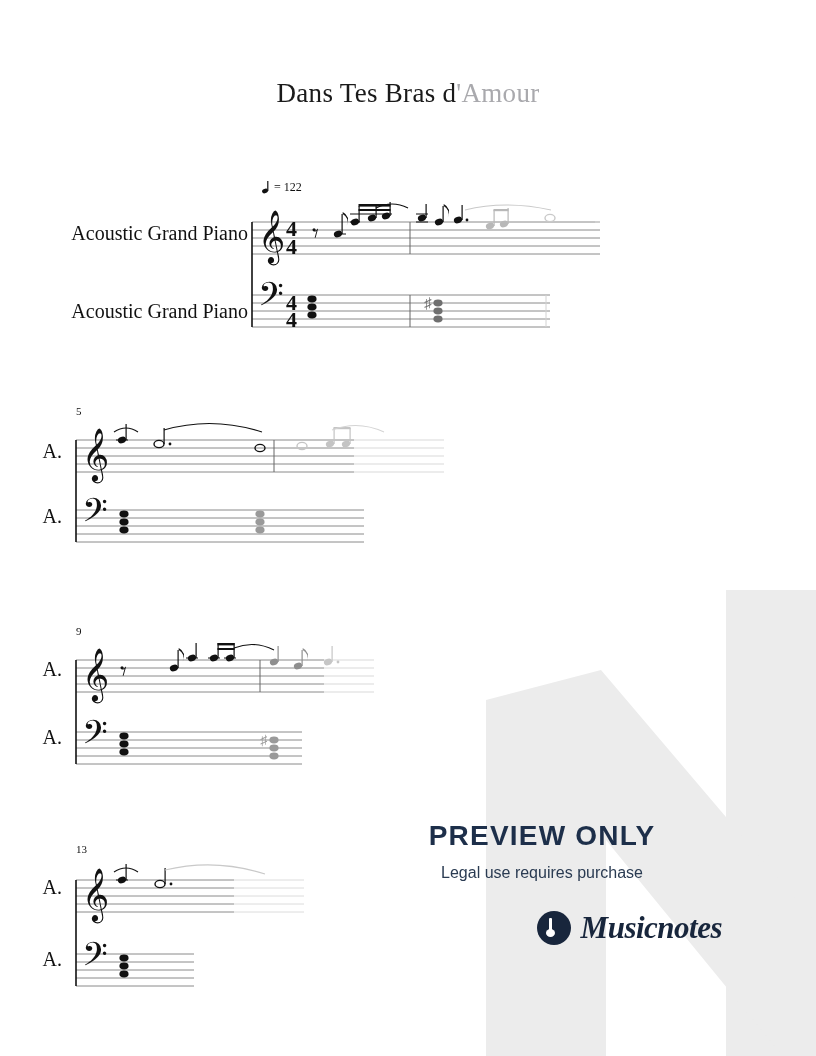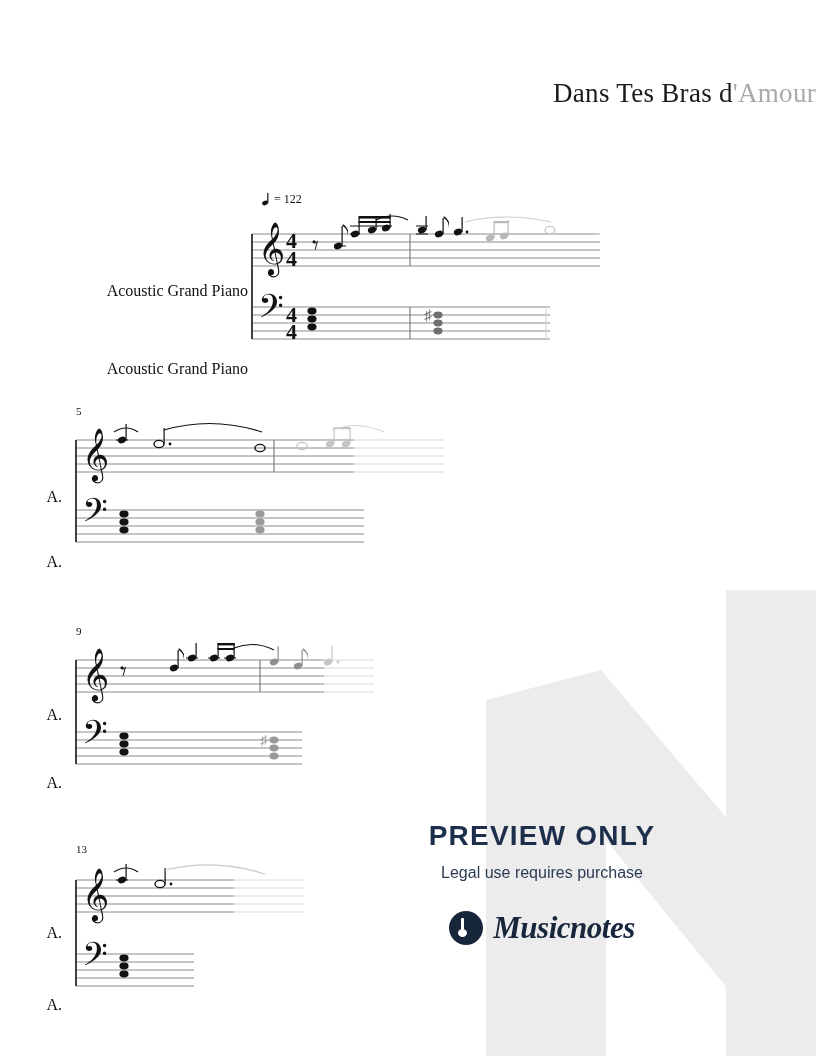--- a/index.html
+++ b/index.html
@@ -12,21 +12,21 @@
     position: relative;
     overflow: hidden;
   }
 
   
   .page-title {
     position: absolute;
     top: 78px;
     left: 0;
     width: 816px;
-    text-align: right;
+    text-align: center;
     font-family: "Liberation Serif", serif;
     font-size: 27px;
     color: #1a1a1a;
     letter-spacing: 0.3px;
   }
   .page-title .fade { color: #a9a9ad; }
 
   
   .watermark-n {
     position: absolute;
@@ -56,21 +56,21 @@
   }
   .preview-sub {
     font-family: "Liberation Sans", sans-serif;
     font-size: 16px;
     color: #2a3b52;
     margin: 0 0 28px 0;
   }
   .brand-row {
     display: flex;
     align-items: center;
-    justify-content: center;
+    justify-content: flex-end;
     gap: 10px;
   }
   .brand-mark {
     width: 34px; height: 34px;
     border-radius: 50%;
     background: #18263c;
     position: relative;
     flex: 0 0 auto;
   }
   .brand-mark::after {
@@ -96,25 +96,24 @@
     font-size: 31px;
     color: #18263c;
     letter-spacing: -0.5px;
   }
 
   
   .system { position: absolute; }
   .staff-label {
     position: absolute;
     font-family: "Liberation Serif", serif;
-    font-size: 16px;
+    font-size: 20px;
     color: #111;
     white-space: nowrap;
     text-align: right;
-    margin-top: 48px;
   }
   .measure-num {
     position: absolute;
     font-family: "Liberation Serif", serif;
     font-size: 11px;
     color: #111;
   }
   .tempo {
     position: absolute;
     font-family: "Liberation Serif", serif;
@@ -130,21 +129,21 @@
 <div class="page-title">
   <span>Dans Tes Bras d</span><span class="fade">'Amour</span>
 </div>
 
 <svg class="watermark-n" viewBox="0 0 430 470" aria-hidden="true">
   <path d="M300 0 L430 0 L430 470 L300 470 Z" fill="#ececec"></path>
   <path d="M60 110 L60 470 L180 470 L180 250 L360 470 L430 470 L430 380 L175 80 Z" fill="#ececec"></path>
   <circle cx="215" cy="235" r="0" fill="none"></circle>
 </svg>
 
-<div class="system" style="left:0;top:182px;width:652px;height:180px;">
+<div class="system" style="left:0;top:170px;width:652px;height:180px;">
 
   <div class="tempo" style="left:262px;top:10px;">
     <svg width="9" height="14" viewBox="0 0 9 14" style="display:inline-block;vertical-align:-3px;">
         <ellipse cx="3" cy="11" rx="3" ry="2.2" fill="#111" transform="rotate(-20 3 11)"></ellipse>
         <rect x="5.2" y="1" width="1.2" height="10" fill="#111"></rect>
       </svg>
     <span>= 122</span>
   </div>
 
   <div class="staff-label" style="left:20px;top:52px;width:228px;">Acoustic Grand Piano</div>

